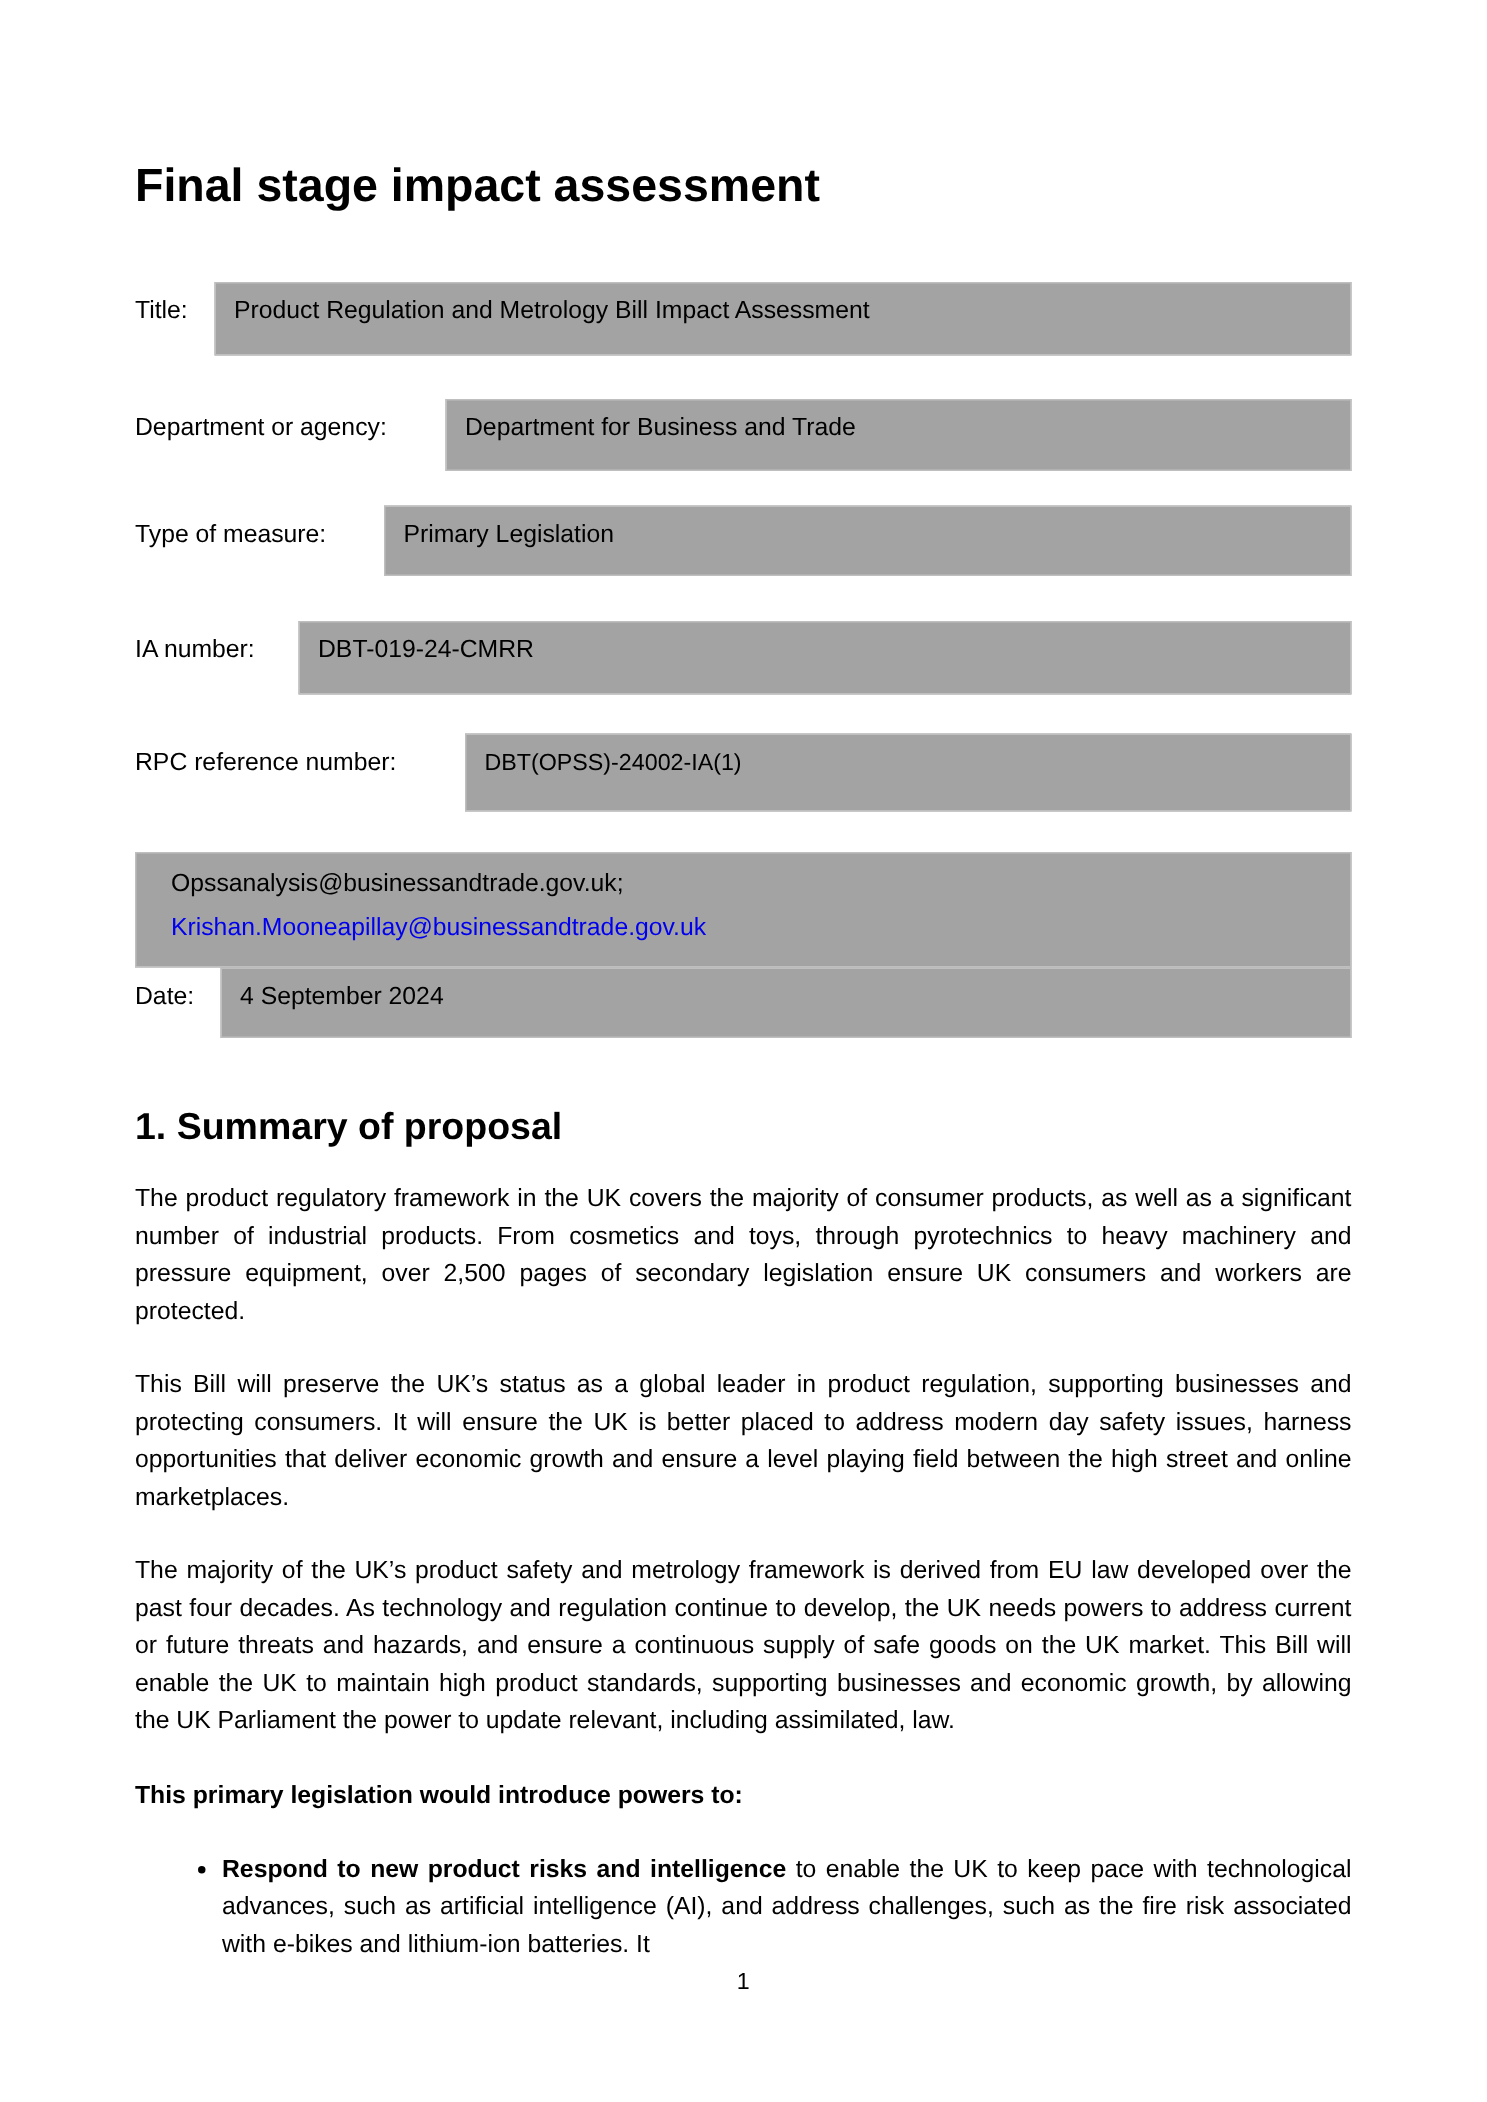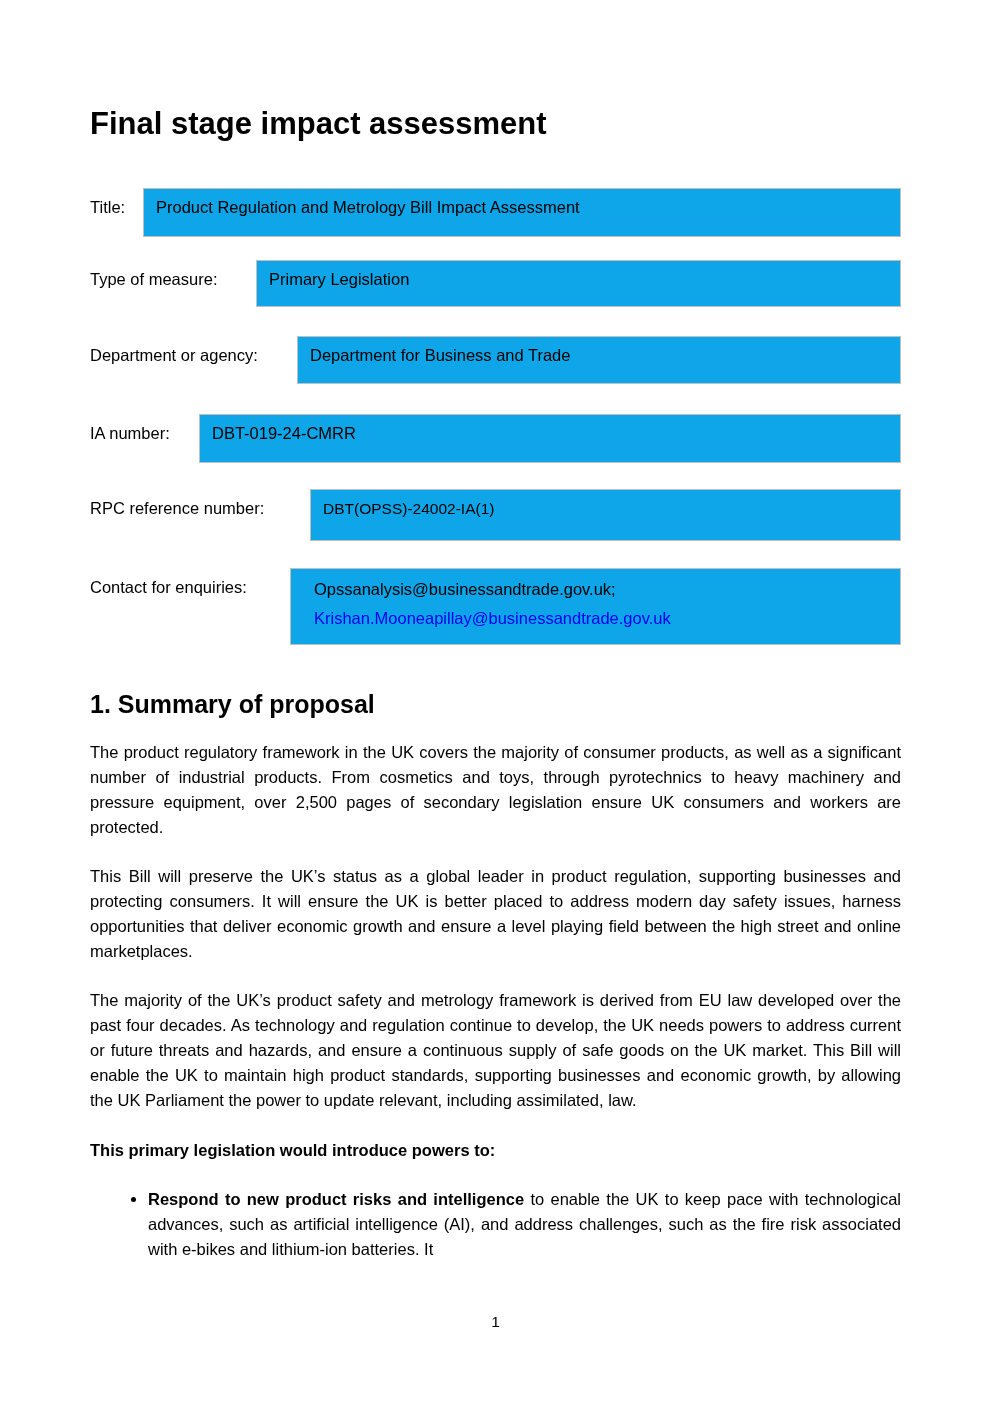--- a/index.html
+++ b/index.html
@@ -32,21 +32,21 @@
     flex: 0 0 auto;
     white-space: nowrap;
   }
   .form-box {
     flex: 1 1 auto;
     border: 1px solid #bfbfbf;
     box-sizing: border-box;
     padding: 8px 12px;
     font-size: 16.5px;
     line-height: 21px;
-    background: #0ea5e9;
+    background: #a3a3a3;
   }
   .w-title   { width: 53px; }
   .w-type    { width: 166px; }
   .w-dept    { width: 207px; }
   .w-ia      { width: 109px; }
   .w-rpc     { width: 220px; }
   .w-contact { width: 200px; }
   .w-date    { width: 57px; }
 
   .row-title   { margin-top: 45px; }
@@ -113,48 +113,51 @@
 <div class="page">
   <div class="content">
 
     <h1 class="doc-title">Final stage impact assessment</h1>
 
     <div class="form-row row-title">
       <div class="form-label w-title">Title:</div>
       <div class="form-box">Product Regulation and Metrology Bill Impact Assessment</div>
     </div>
 
+    <div class="form-row row-dept">
+      <div class="form-label w-dept">Department or agency:</div>
+      <div class="form-box">Department for Business and Trade</div>
+    </div>
+
     <div class="form-row row-type">
       <div class="form-label w-type">Type of measure:</div>
       <div class="form-box">Primary Legislation</div>
-    </div>
-
-    <div class="form-row row-dept">
-      <div class="form-label w-dept">Department or agency:</div>
-      <div class="form-box">Department for Business and Trade</div>
     </div>
 
     <div class="form-row row-ia">
       <div class="form-label w-ia">IA number:</div>
       <div class="form-box">DBT-019-24-CMRR</div>
     </div>
 
     <div class="form-row row-rpc">
       <div class="form-label w-rpc">RPC reference number:</div>
       <div class="form-box">DBT(OPSS)-24002-IA(1)</div>
     </div>
 
     <div class="form-row row-contact">
-      <div class="form-label w-contact">Contact for enquiries:</div>
       <div class="form-box">
         <span>Opssanalysis@businessandtrade.gov.uk;</span><br>
         <span class="email-link">Krishan.Mooneapillay@businessandtrade.gov.uk</span>
       </div>
     </div>
 
+    <div class="form-row row-date">
+      <div class="form-label w-date">Date:</div>
+      <div class="form-box">4 September 2024</div>
+    </div>
 
     <h2 class="section-heading">1. Summary of proposal</h2>
 
     <p class="body-para first">The product regulatory framework in the UK covers the majority of consumer products, as well as a significant number of industrial products. From cosmetics and toys, through pyrotechnics to heavy machinery and pressure equipment, over 2,500 pages of secondary legislation ensure UK consumers and workers are protected.</p>
     <p class="body-para">This Bill will preserve the UK’s status as a global leader in product regulation, supporting businesses and protecting consumers. It will ensure the UK is better placed to address modern day safety issues, harness opportunities that deliver economic growth and ensure a level playing field between the high street and online marketplaces.</p>
     <p class="body-para">The majority of the UK’s product safety and metrology framework is derived from EU law developed over the past four decades. As technology and regulation continue to develop, the UK needs powers to address current or future threats and hazards, and ensure a continuous supply of safe goods on the UK market. This Bill will enable the UK to maintain high product standards, supporting businesses and economic growth, by allowing the UK Parliament the power to update relevant, including assimilated, law.</p>
 
     <p class="bold-intro">This primary legislation would introduce powers to:</p>
 
     <ul class="bullet-list">

